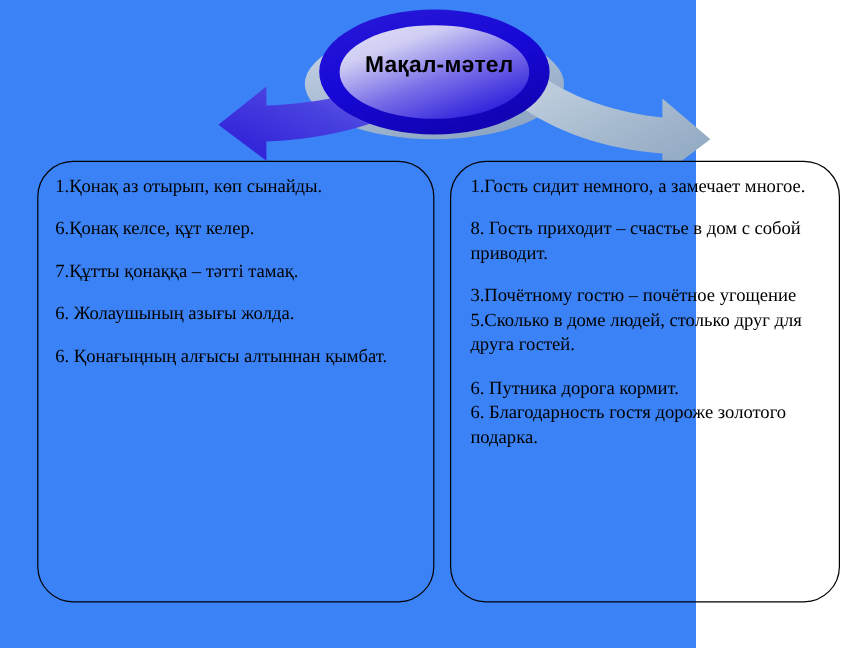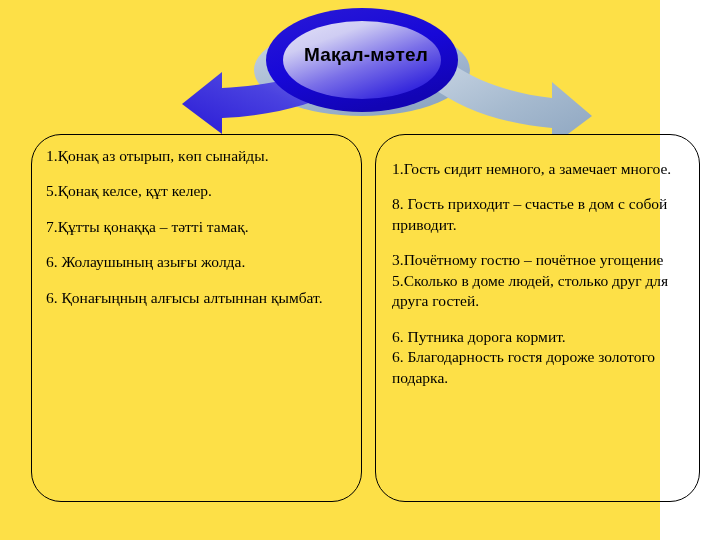--- a/index.html
+++ b/index.html
@@ -8,23 +8,23 @@
   }
   body {
     width: 720px;
     height: 540px;
     background: #ffffff;
     font-family: "Liberation Serif", "DejaVu Serif", serif;
     overflow: hidden;
   }
   #slide {
     position: relative;
-    width: 660px;
+    width: 580px;
     height: 540px;
-    background: #fde047;
+    background: #3b82f6;
   }
 
   
   #header-graphic {
     position: absolute;
     left: 0;
     top: 0;
     width: 720px;
     height: 134px;
   }
@@ -60,21 +60,21 @@
     top: 134px;
     width: 331px;
     height: 368px;
     padding: 11px 14px 0 14px;
   }
   #box-ru {
     left: 375px;
     top: 134px;
     width: 325px;
     height: 368px;
-    padding: 24px 16px 0 16px;
+    padding: 11px 16px 0 16px;
   }
   .proverb {
     color: #000000;
     font-size: 15.5px;
     line-height: 1.32;
     margin: 0;
   }
   #box-kk .proverb { margin-bottom: 15px; }
   #box-ru .proverb { margin-bottom: 15px; }
   #box-kk .proverb.tight,
@@ -146,21 +146,21 @@
         <ellipse cx="362" cy="60" rx="96" ry="52" fill="url(#gradRing)"></ellipse>
         <ellipse cx="362" cy="60" rx="79" ry="39" fill="url(#gradInner)"></ellipse>
       </g>
     </svg>
 
     <div id="title-text">Мақал-мәтел</div>
   </div>
 
   <div class="textbox" id="box-kk">
     <p class="proverb">1.Қонақ аз отырып, көп сынайды.</p>
-    <p class="proverb">5.Қонақ келсе, құт келер.</p>
+    <p class="proverb">6.Қонақ келсе, құт келер.</p>
     <p class="proverb">7.Құтты қонаққа – тәтті тамақ.</p>
     <p class="proverb">6. Жолаушының азығы жолда.</p>
     <p class="proverb tight">6. Қонағыңның алғысы алтыннан қымбат.</p>
   </div>
 
   <div class="textbox" id="box-ru">
     <p class="proverb">1.Гость сидит немного, а замечает многое.</p>
     <p class="proverb">8. Гость приходит – счастье в дом с собой приводит.</p>
     <p class="proverb tight">3.Почётному гостю – почётное угощение</p>
     <p class="proverb">5.Сколько в доме людей, столько друг для друга гостей.</p>

